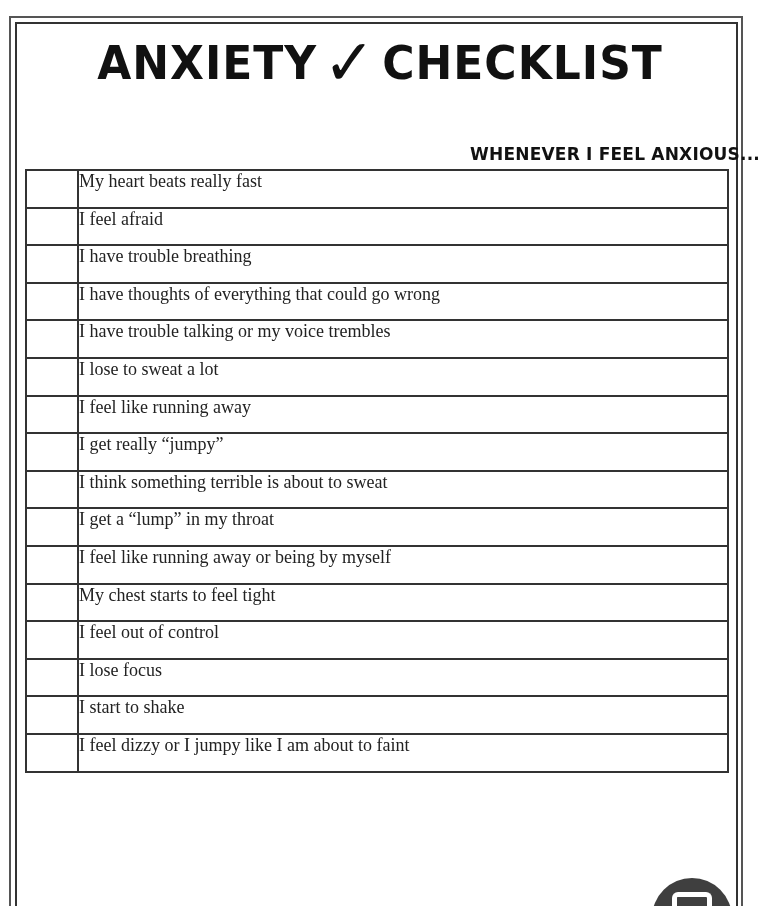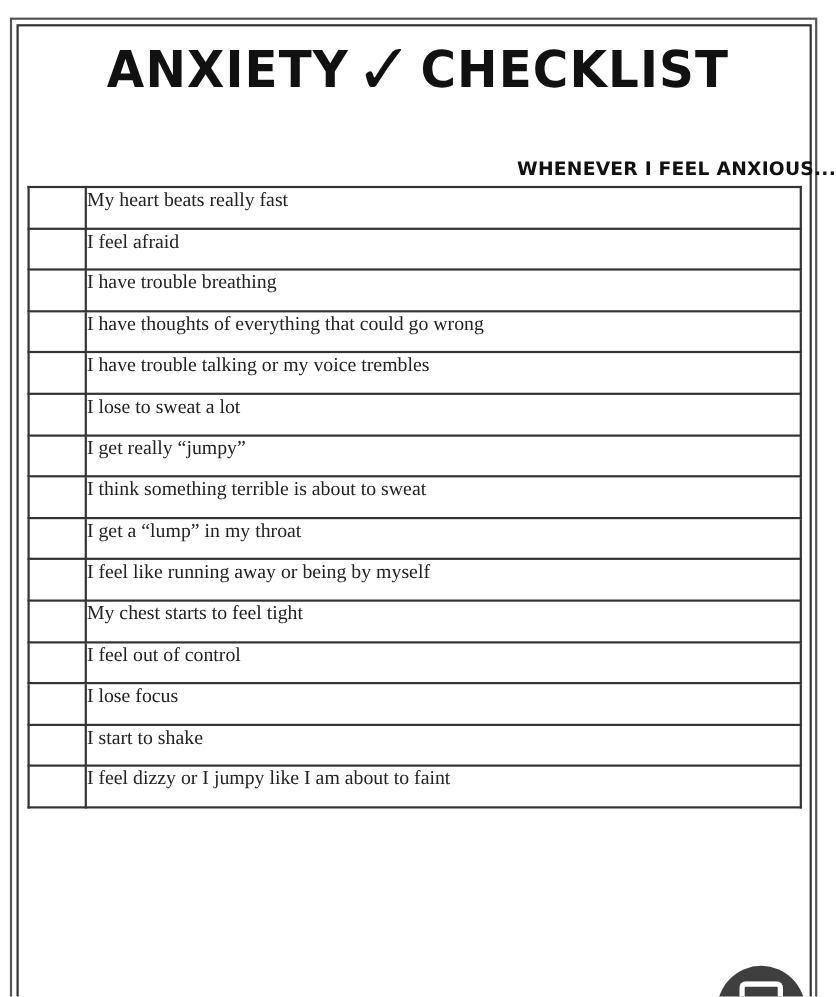--- a/index.html
+++ b/index.html
@@ -48,20 +48,24 @@
       <tr>
         <td class="box"></td>
         <td class="item">I have trouble talking or my voice trembles</td>
       </tr>
       <tr>
         <td class="box"></td>
         <td class="item">I lose to sweat a lot</td>
       </tr>
       <tr>
         <td class="box"></td>
+        <td class="item">I feel like running away</td>
+      </tr>
+      <tr>
+        <td class="box"></td>
         <td class="item">I get really “jumpy”</td>
       </tr>
       <tr>
         <td class="box"></td>
         <td class="item">I think something terrible is about to sweat</td>
       </tr>
       <tr>
         <td class="box"></td>
         <td class="item">I get a “lump” in my throat</td>
       </tr>

